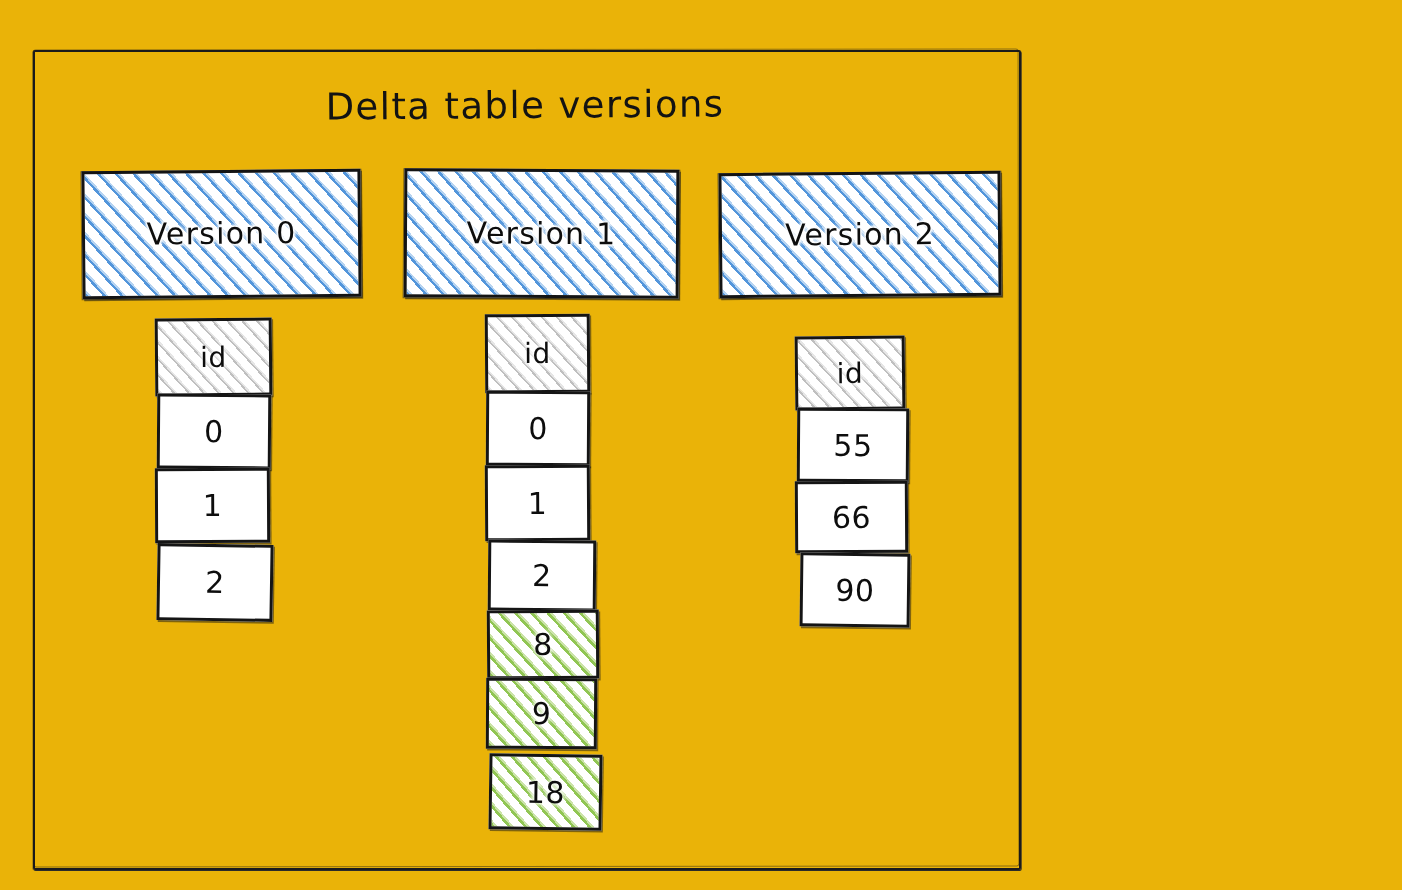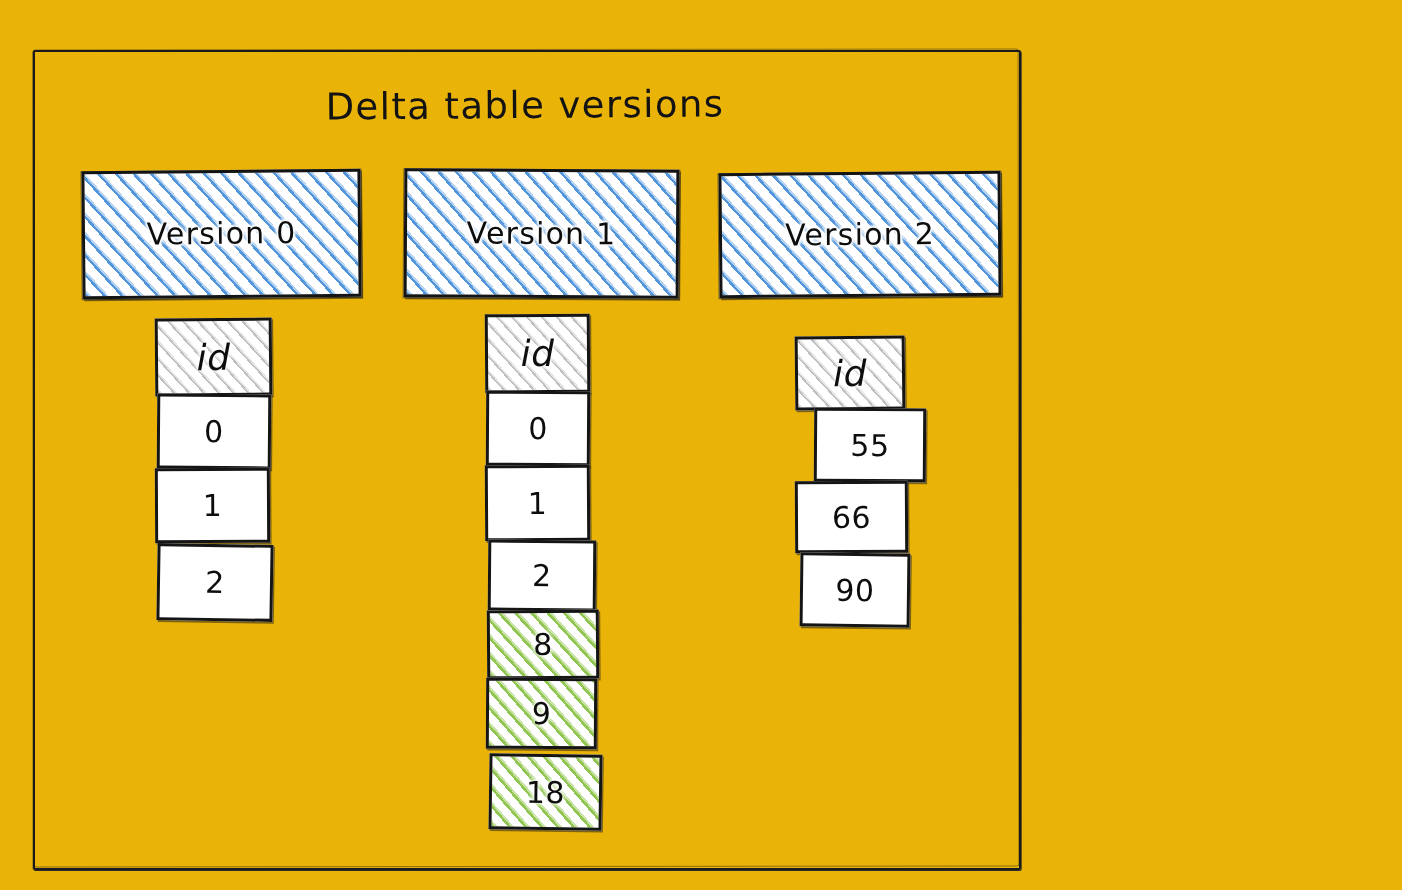--- a/index.html
+++ b/index.html
@@ -164,25 +164,25 @@
   #t1 .c1 { left: 1px;  top: 77px;  width: 104px; height: 75px;  transform: rotate(0.35deg); }
   #t1 .c2 { left: 0px;  top: 151px; width: 105px; height: 76px;  transform: rotate(-0.35deg); }
   #t1 .c3 { left: 3px;  top: 226px; width: 108px; height: 71px;  transform: rotate(0.5deg); }
   #t1 .c4 { left: 2px;  top: 296px; width: 112px; height: 69px;  transform: rotate(-0.4deg); }
   #t1 .c5 { left: 1px;  top: 364px; width: 111px; height: 71px;  transform: rotate(0.35deg); }
   #t1 .c6 { left: 4px;  top: 440px; width: 113px; height: 76px;  transform: rotate(0.8deg); }
 
   
   #t2 { left: 795px; top: 336px; }
   #t2 .c0 { left: 0px;  top: 0px;   width: 110px; height: 74px;  transform: rotate(-0.6deg); }
-  #t2 .c1 { left: 19px;  top: 72px;  width: 112px; height: 74px;  transform: rotate(0.4deg); }
+  #t2 .c1 { left: 2px;  top: 72px;  width: 112px; height: 74px;  transform: rotate(0.4deg); }
   #t2 .c2 { left: 0px;  top: 145px; width: 113px; height: 72px;  transform: rotate(-0.35deg); }
   #t2 .c3 { left: 5px;  top: 217px; width: 110px; height: 74px;  transform: rotate(0.7deg); }
 
-  .fs-hdr { font-size: 36px; letter-spacing: .5px; font-style: italic; }
+  .fs-hdr { font-size: 28px; letter-spacing: .5px; }
   .fs-val { font-size: 30px; letter-spacing: .5px; }
 </style>
 </head>
 <body>
 
 <div id="canvas">
 
   <div class="frame"></div>
 
   <div class="title">Delta table versions</div>

